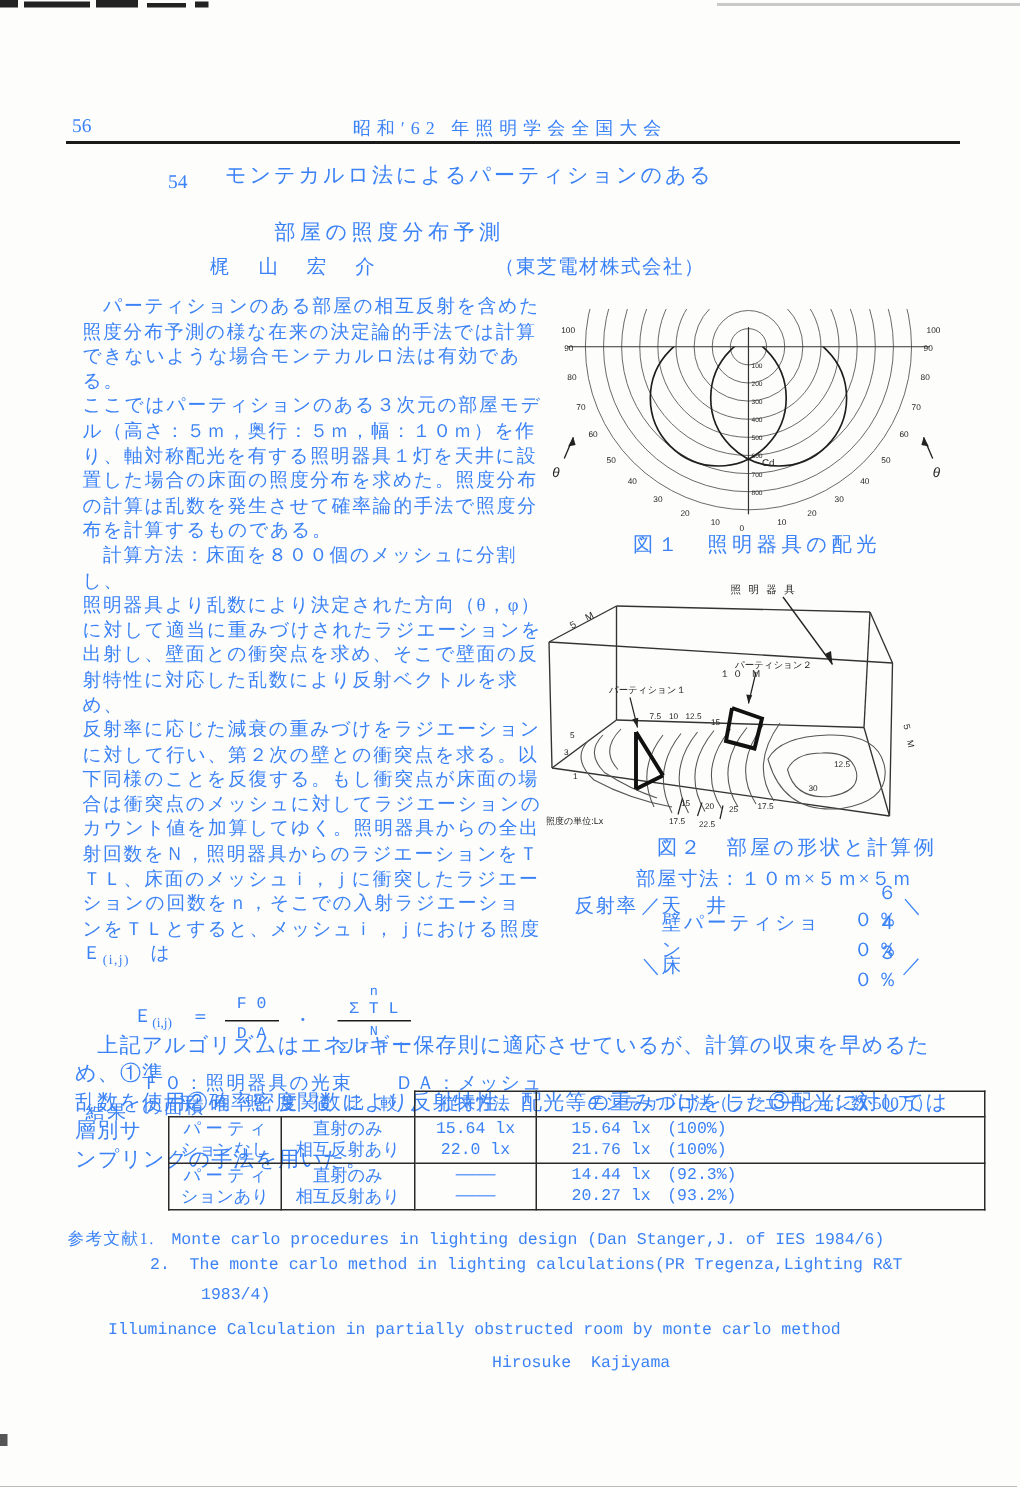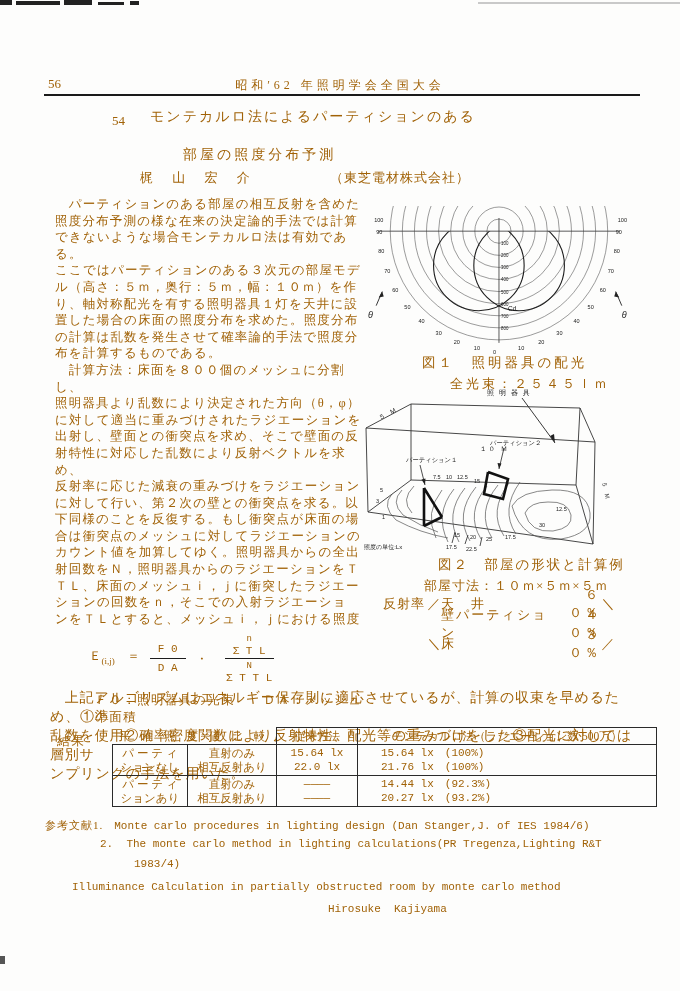--- a/index.html
+++ b/index.html
@@ -1,17 +1,17 @@
 <!DOCTYPE html>
 <html><head>
 <meta charset="utf-8">
 <style>
   html,body{margin:0;padding:0;background:#888;}
   #page{position:relative;width:680px;height:991px;background:#fdfdfc;overflow:hidden;
-        font-family:"Liberation Serif","DejaVu Serif",serif;color:#a16207;}
+        font-family:"Liberation Serif","DejaVu Serif",serif;color:#3b82f6;}
   .abs{position:absolute;}
   
   .mark{position:absolute;background:#222;}
   .graymark{position:absolute;background:#c9c9c9;}
   
   #pageno{left:48px;top:76px;font-size:13px;}
   #conf{left:0;right:0;top:77px;text-align:center;font-size:12px;letter-spacing:4px;}
   #rule{left:44px;top:94px;width:596px;height:2px;background:#1a1a1a;}
   
   #tnum{left:112px;top:113px;font-size:13px;}
@@ -103,20 +103,21 @@
 射特性に対応した乱数により反射ベクトルを求め、
 反射率に応じた減衰の重みづけをラジエーション
 に対して行い、第２次の壁との衝突点を求る。以
 下同様のことを反復する。もし衝突点が床面の場
 合は衝突点のメッシュに対してラジエーションの
 カウント値を加算してゆく。照明器具からの全出
 射回数をＮ，照明器具からのラジエーションをＴ
 ＴＬ、床面のメッシュｉ，ｊに衝突したラジエー
 ションの回数をｎ，そこでの入射ラジエーショ
 ンをＴＬとすると、メッシュｉ，ｊにおける照度</div>
+    <div id="eline"><span>Ｅ</span><sub>(i,j)</sub>　<span>は</span></div>
     <div id="formula">
       <span><span>Ｅ</span><sub style="font-size:9px">(i,j)</sub>　<span>＝</span></span>
       <span class="frac num-mono">
         <span class="num">F 0</span>
         <span class="den">D A</span>
       </span>
       <span>・</span>
       <span class="frac num-mono">
         <span class="num">
             <span class="stk">
@@ -250,21 +251,20 @@
     <g>
       <line x1="10" y1="99" x2="16" y2="85" stroke="#222" stroke-width="0.9"></line>
       <polygon points="16,85 12.5,91 17.5,90" fill="#222"></polygon>
       <text x="2" y="111" font-size="9" font-style="italic">θ</text>
       <line x1="254" y1="99" x2="248" y2="85" stroke="#222" stroke-width="0.9"></line>
       <polygon points="248,85 246.5,90 251.5,91" fill="#222"></polygon>
       <text x="254" y="111" font-size="9" font-style="italic">θ</text>
     </g>
   </svg>
   <div class="abs" id="fig1cap">図１　照明器具の配光</div>
-  <div class="abs" id="fig1flux">全光束：２５４５ｌｍ</div>
 
   <svg class="abs" id="fig2" width="300" height="172" viewBox="0 0 300 172">
     <g stroke="#333" stroke-width="0.9" fill="none">
       <line x1="49" y1="18" x2="218" y2="22"></line>
       <line x1="49" y1="18" x2="4" y2="42"></line>
       <line x1="218" y1="22" x2="233" y2="56"></line>
       <line x1="4" y1="42" x2="233" y2="56"></line>
       <line x1="49" y1="18" x2="49" y2="94"></line>
       <line x1="218" y1="22" x2="214" y2="99"></line>
       <line x1="4" y1="42" x2="6" y2="126"></line>

